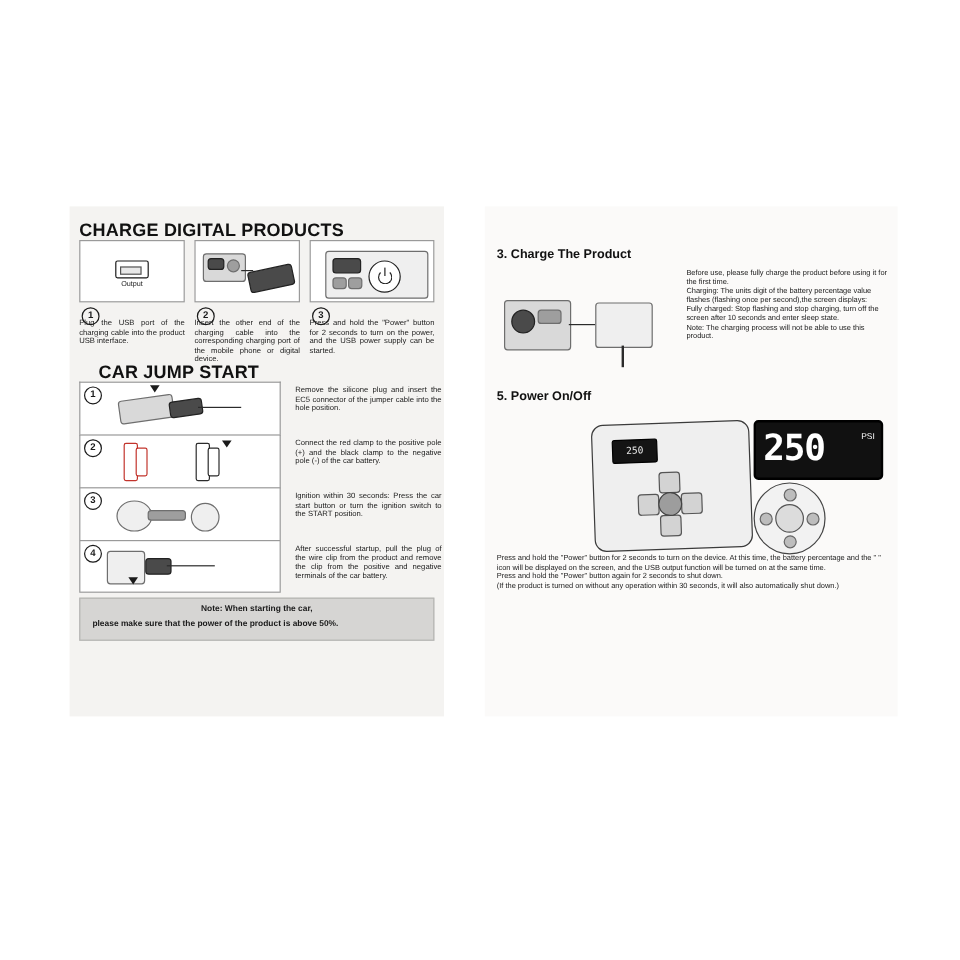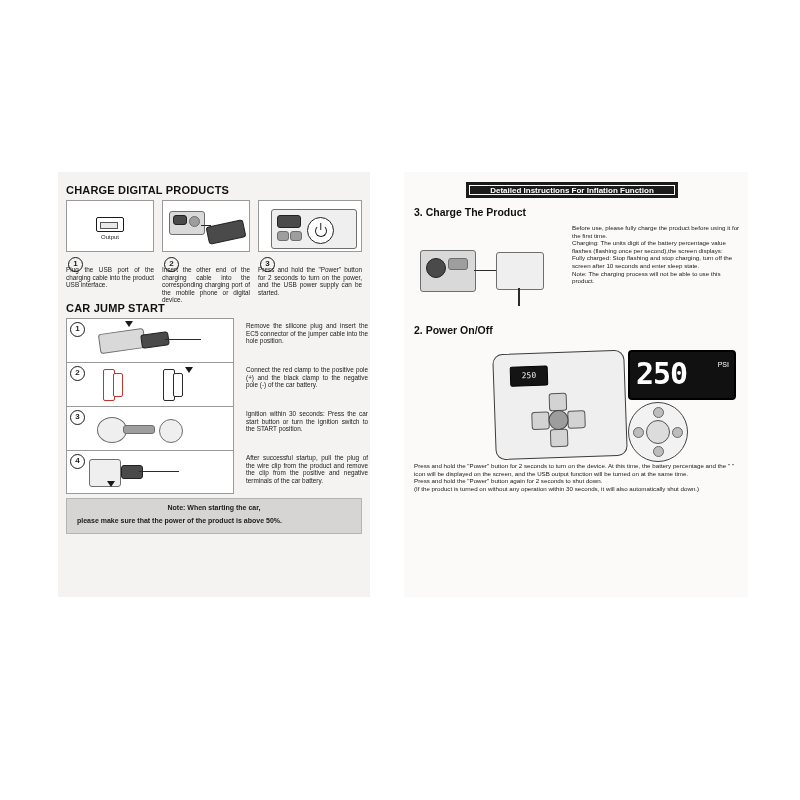--- a/index.html
+++ b/index.html
@@ -35,21 +35,21 @@
     position: absolute;
     left: 404px;
     top: 172px;
     width: 344px;
     height: 425px;
     background: #fbfaf9;
     color: #1a1a1a;
   }
 
   .sec-head {
-    font-size: 11px;
+    font-size: 15px;
     font-weight: bold;
     letter-spacing: 0.2px;
     color: #111;
   }
 
   
   .step-num {
     width: 13px; height: 13px;
     border: 1.2px solid #1a1a1a;
     border-radius: 50%;
@@ -158,21 +158,21 @@
   .pwr-glyph:after {
     content: "";
     position: absolute;
     left: 50%; top: -3px;
     transform: translateX(-50%);
     width: 1.5px; height: 7px;
     background: #222;
   }
 
   
-  #jump-head { position: absolute; left: 8px; top: 130px; }
+  #jump-head { position: absolute; left: 24px; top: 130px; }
 
   .js-row { position: absolute; left: 8px; width: 296px; height: 44px; }
   #js-r1 { top: 146px; }
   #js-r2 { top: 190px; }
   #js-r3 { top: 234px; }
   #js-r4 { top: 278px; }
 
   .js-panel {
     position: absolute;
     left: 0; top: 0;
@@ -489,41 +489,38 @@
     </div>
 
     <div class="note-bar">
       <div class="note-line1">Note: When starting the car,</div>
       <div class="note-line2">please make sure that the power of the product is above 50%.</div>
     </div>
   </div>
 
   <div class="right-page">
 
-    <div class="banner">
-      <div class="banner-inner">Detailed Instructions For Inflation Function</div>
-    </div>
 
     <div class="r-head" id="r-head-1">3. Charge The Product</div>
 
     <div id="charge-illus">
       <div class="blob r" style="left:6px; top:26px; width:54px; height:40px;"></div>
       <div class="blob dark rr" style="left:12px; top:34px; width:18px; height:18px;"></div>
       <div class="blob mid r" style="left:34px; top:34px; width:18px; height:10px;"></div>
       <div class="wire" style="left:60px; top:46px; width:22px;"></div>
       <div class="blob lite r" style="left:82px; top:28px; width:46px; height:36px; border-width:1.5px;"></div>
       <div class="cable" style="left:104px; top:64px; width:2px; height:18px;"></div>
     </div>
 
     <div id="charge-para" style="white-space: pre-line;">Before use, please fully charge the product before using it for the first time.
 Charging: The units digit of the battery percentage value flashes (flashing once per second),the screen displays:
 Fully charged: Stop flashing and stop charging, turn off the screen after 10 seconds and enter sleep state.
 Note: The charging process will not be able to use this product.</div>
 
-    <div class="r-head" id="r-head-2">2. Power On/Off</div>
+    <div class="r-head" id="r-head-2">5. Power On/Off</div>
 
     <div id="pump-illus">
       <div class="pump-body">
         <div class="mini-screen">250</div>
         <div class="dpad">
           <div class="arm up"></div>
           <div class="arm down"></div>
           <div class="arm lft"></div>
           <div class="arm rgt"></div>
           <div class="ctr"></div>

